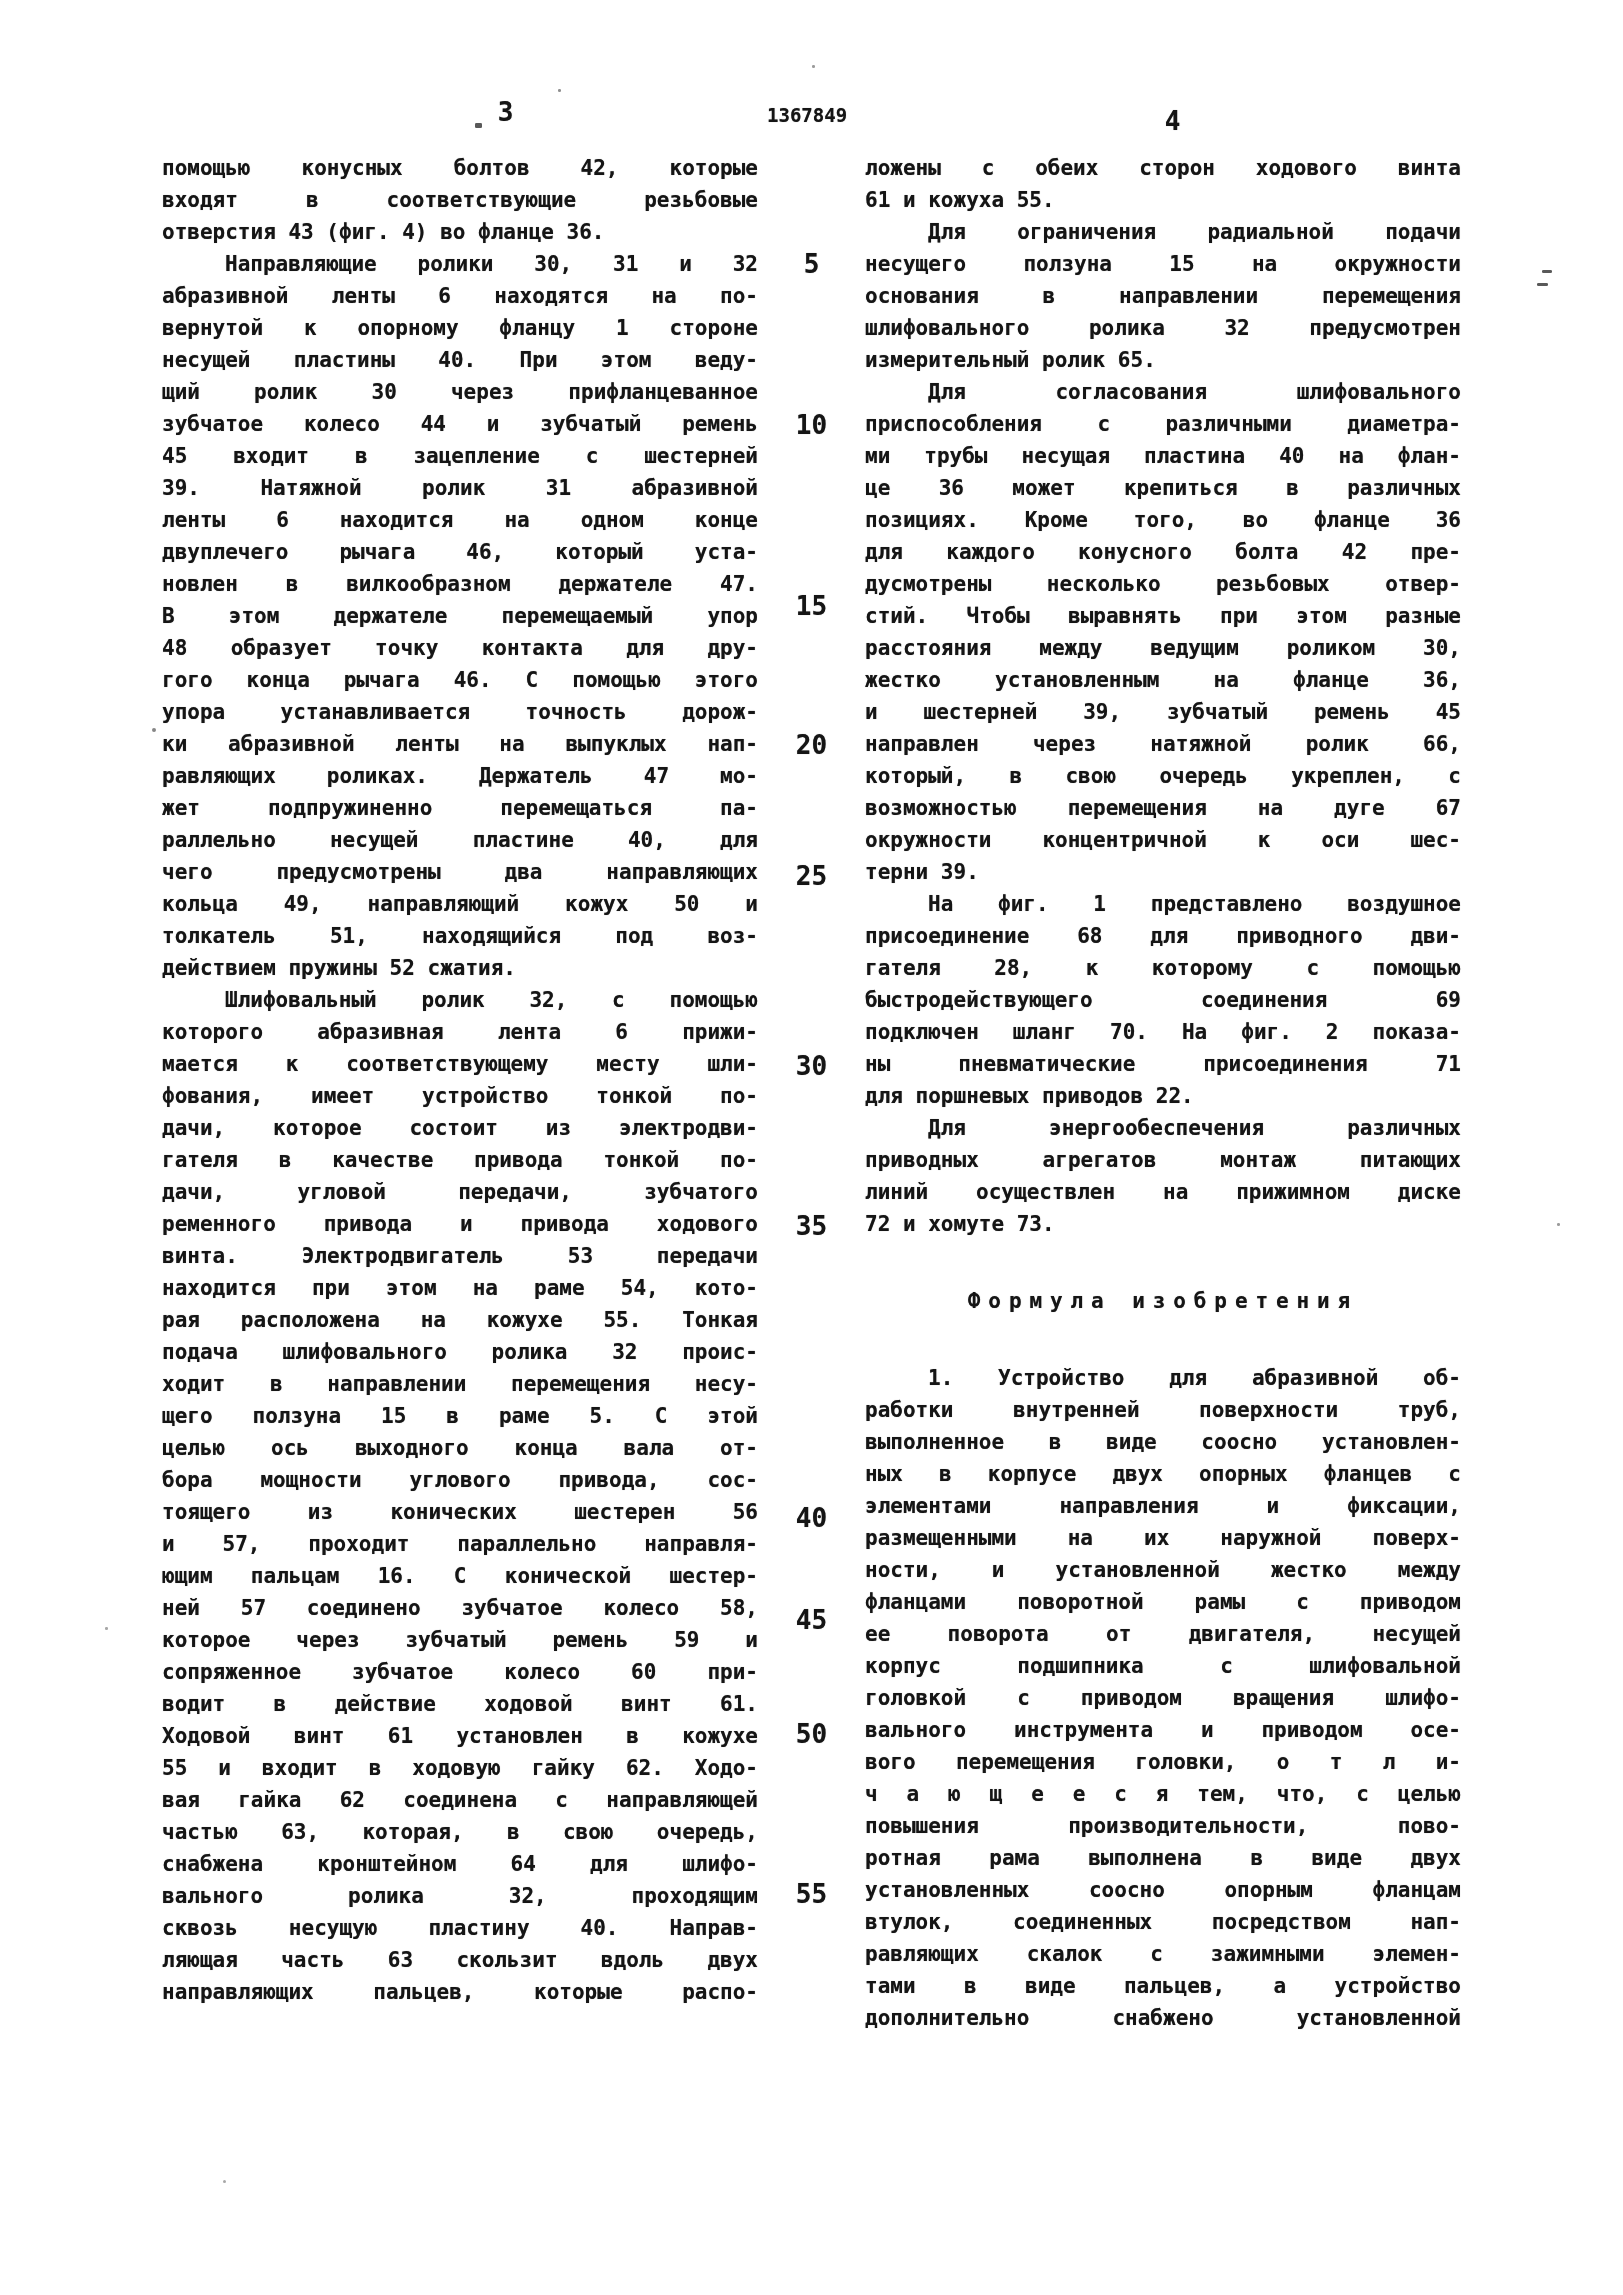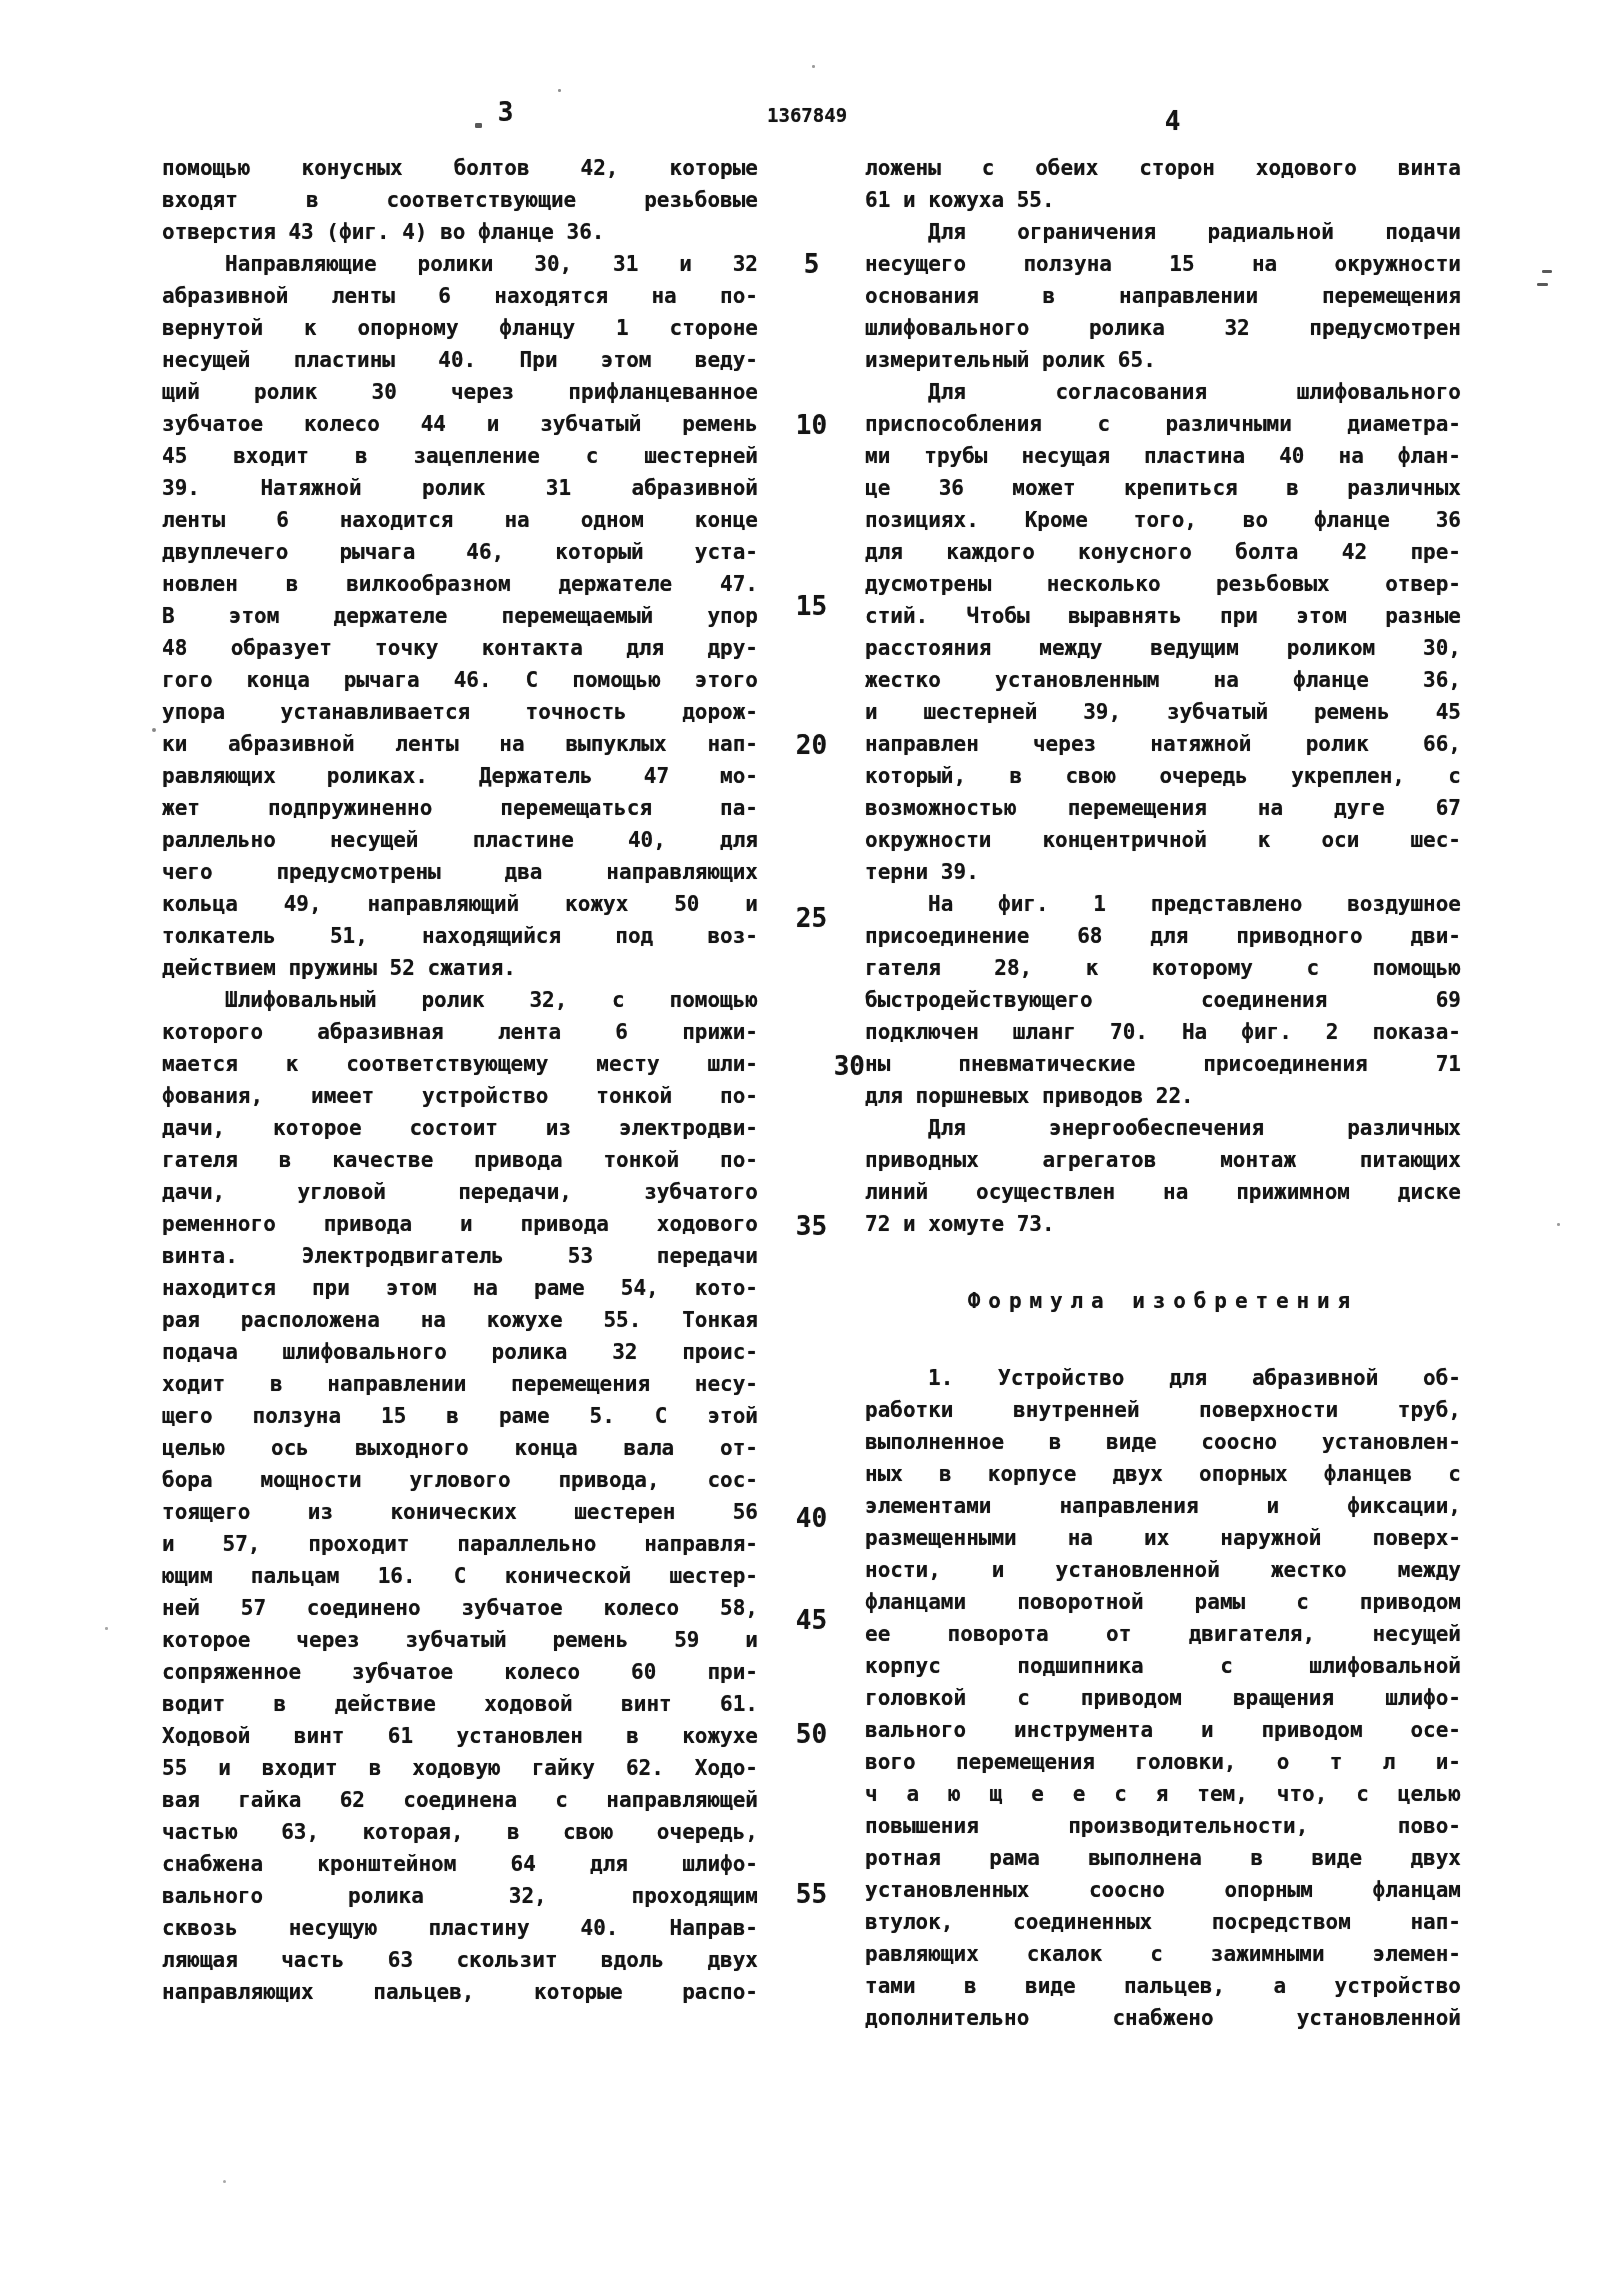--- a/index.html
+++ b/index.html
@@ -100,22 +100,22 @@
         <div class="ln">вального ролика 32, проходящим</div>
         <div class="ln">сквозь несущую пластину 40. Направ-</div>
         <div class="ln">ляющая часть 63 скользит вдоль двух</div>
         <div class="ln">направляющих пальцев, которые распо-</div>
       </div>
     <div class="gutter" id="gutter">
         <div class="gnum" style="top: 96px;">5</div>
         <div class="gnum" style="top: 257px;">10</div>
         <div class="gnum" style="top: 438px;">15</div>
         <div class="gnum" style="top: 577px;">20</div>
-        <div class="gnum" style="top: 750px;">25</div>
-        <div class="gnum" style="top: 898px; text-align: right;">30</div>
+        <div class="gnum" style="top: 708px;">25</div>
+        <div class="gnum" style="top: 898px;">30</div>
         <div class="gnum" style="top: 1058px;">35</div>
         <div class="gnum" style="top: 1309px; margin-top: 41px;">40</div>
         <div class="gnum" style="top: 1405px; margin-top: 47px;">45</div>
         <div class="gnum" style="top: 1566px;">50</div>
         <div class="gnum" style="top: 1726px;">55</div>
       </div>
     <div class="col right" id="col-right">
         <div class="ln">ложены с обеих сторон ходового винта</div>
         <div class="ln last">61 и кожуха 55.</div>
         <div class="ln ind">Для ограничения радиальной подачи</div>

